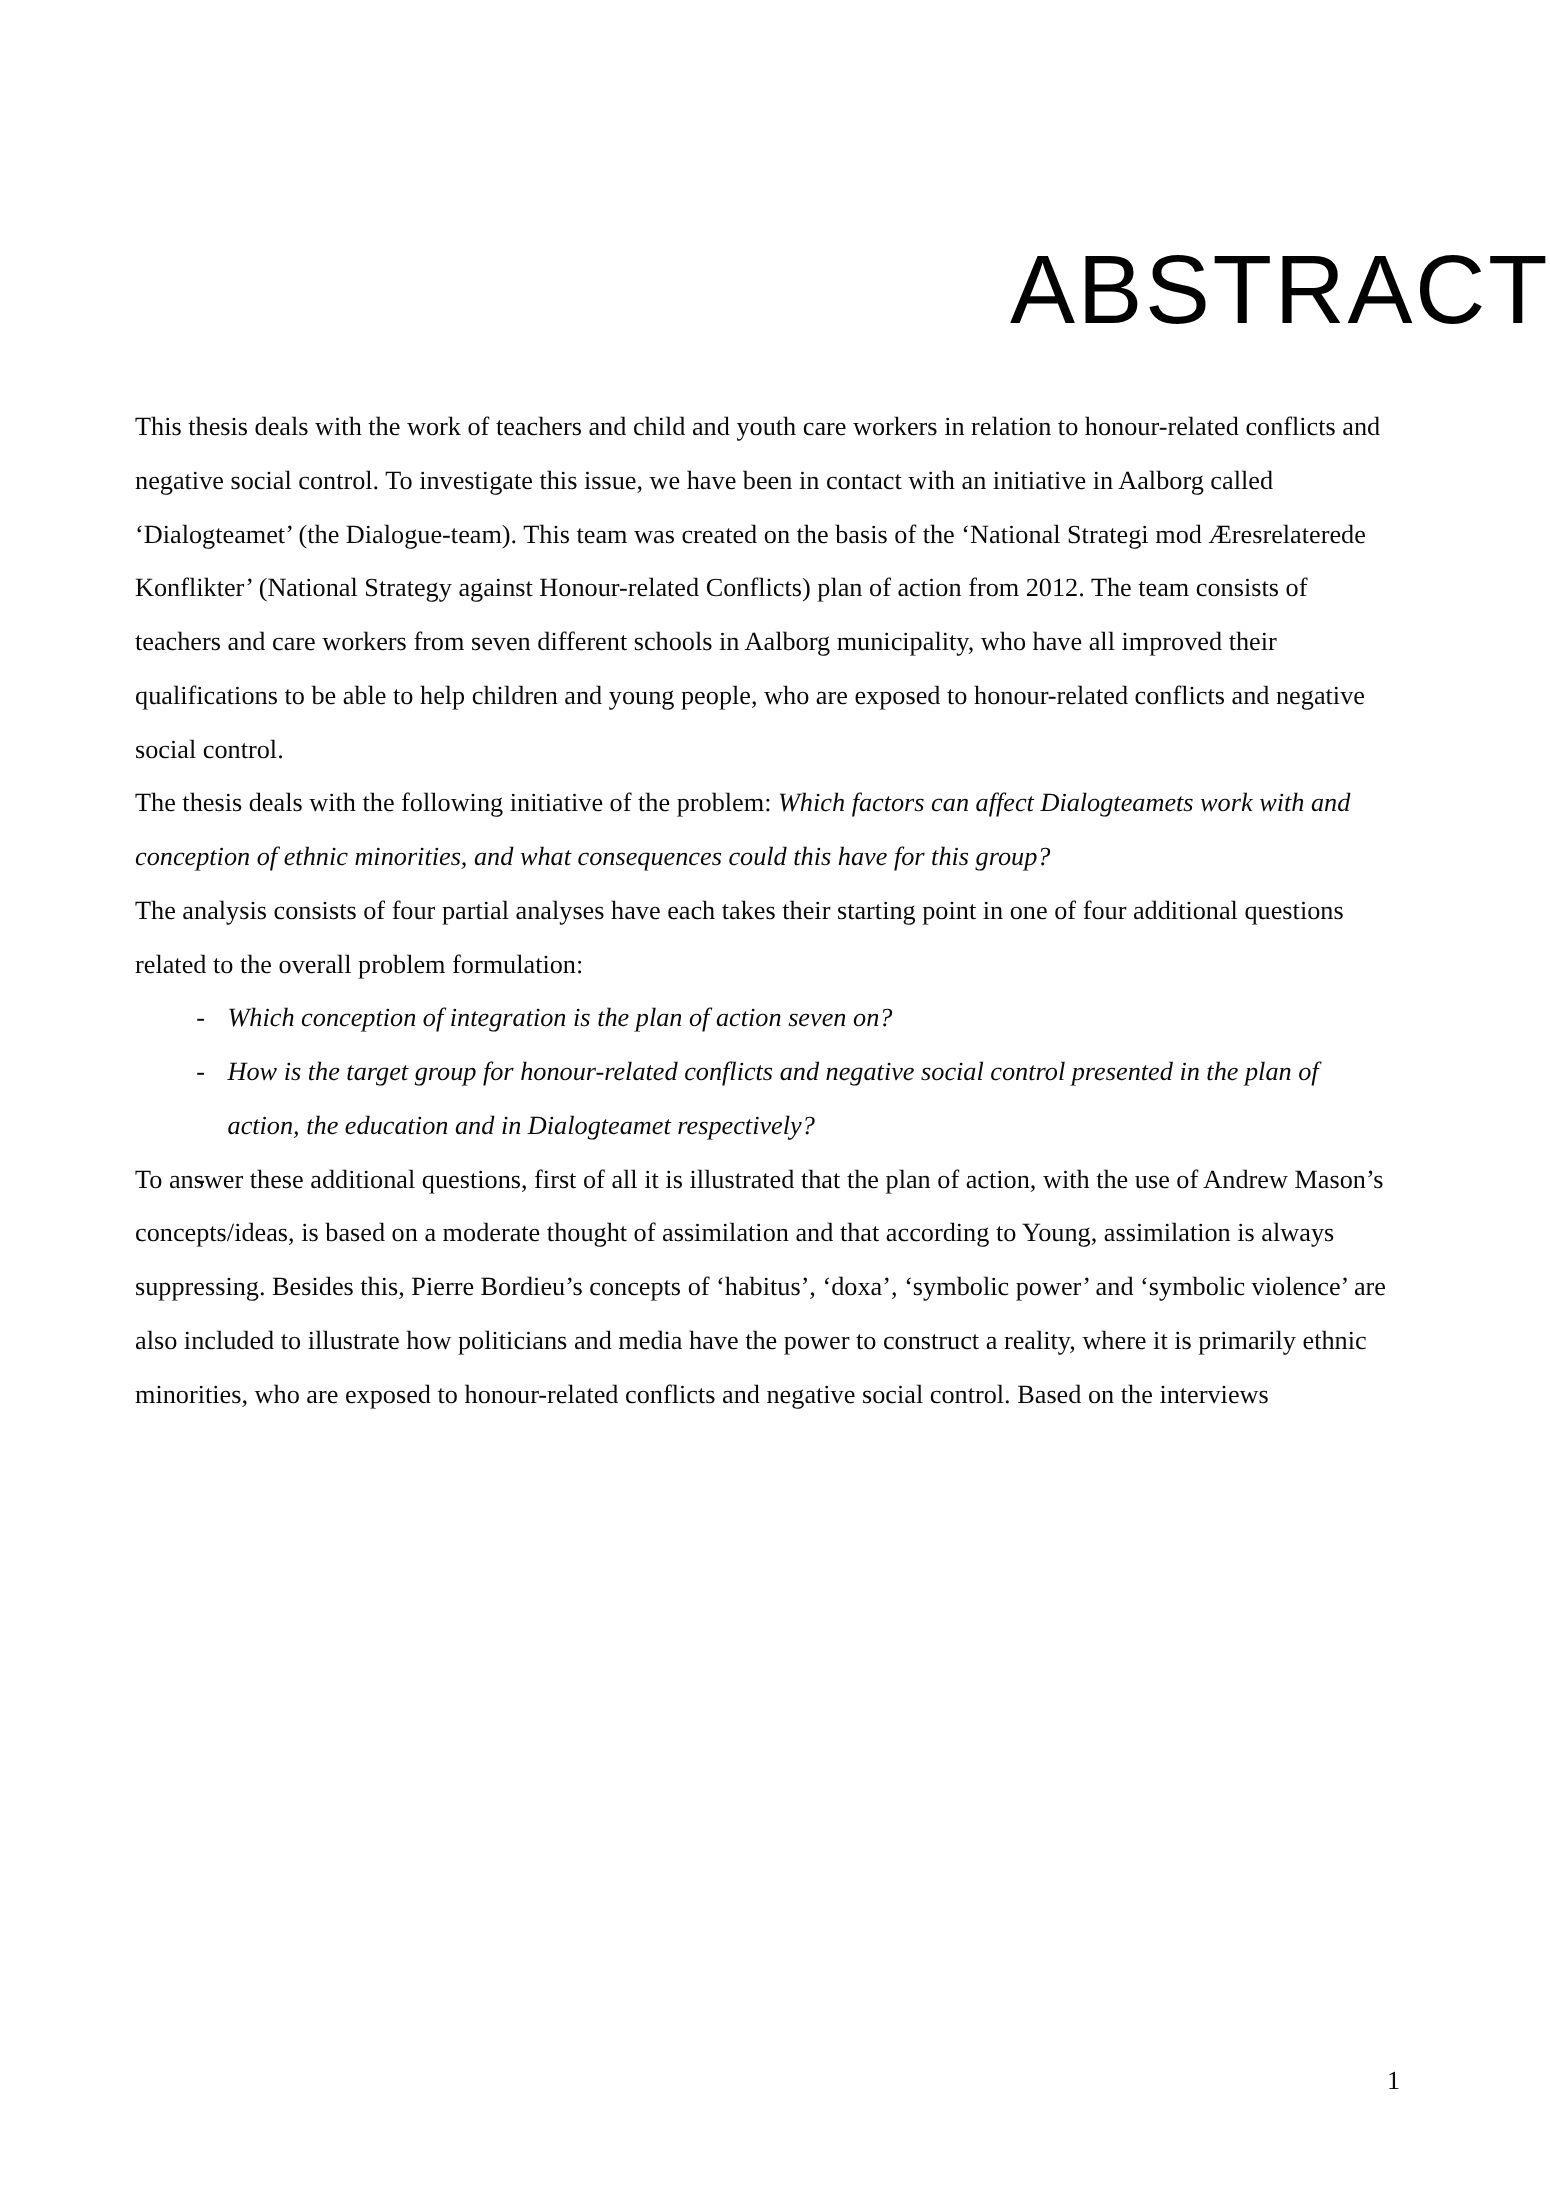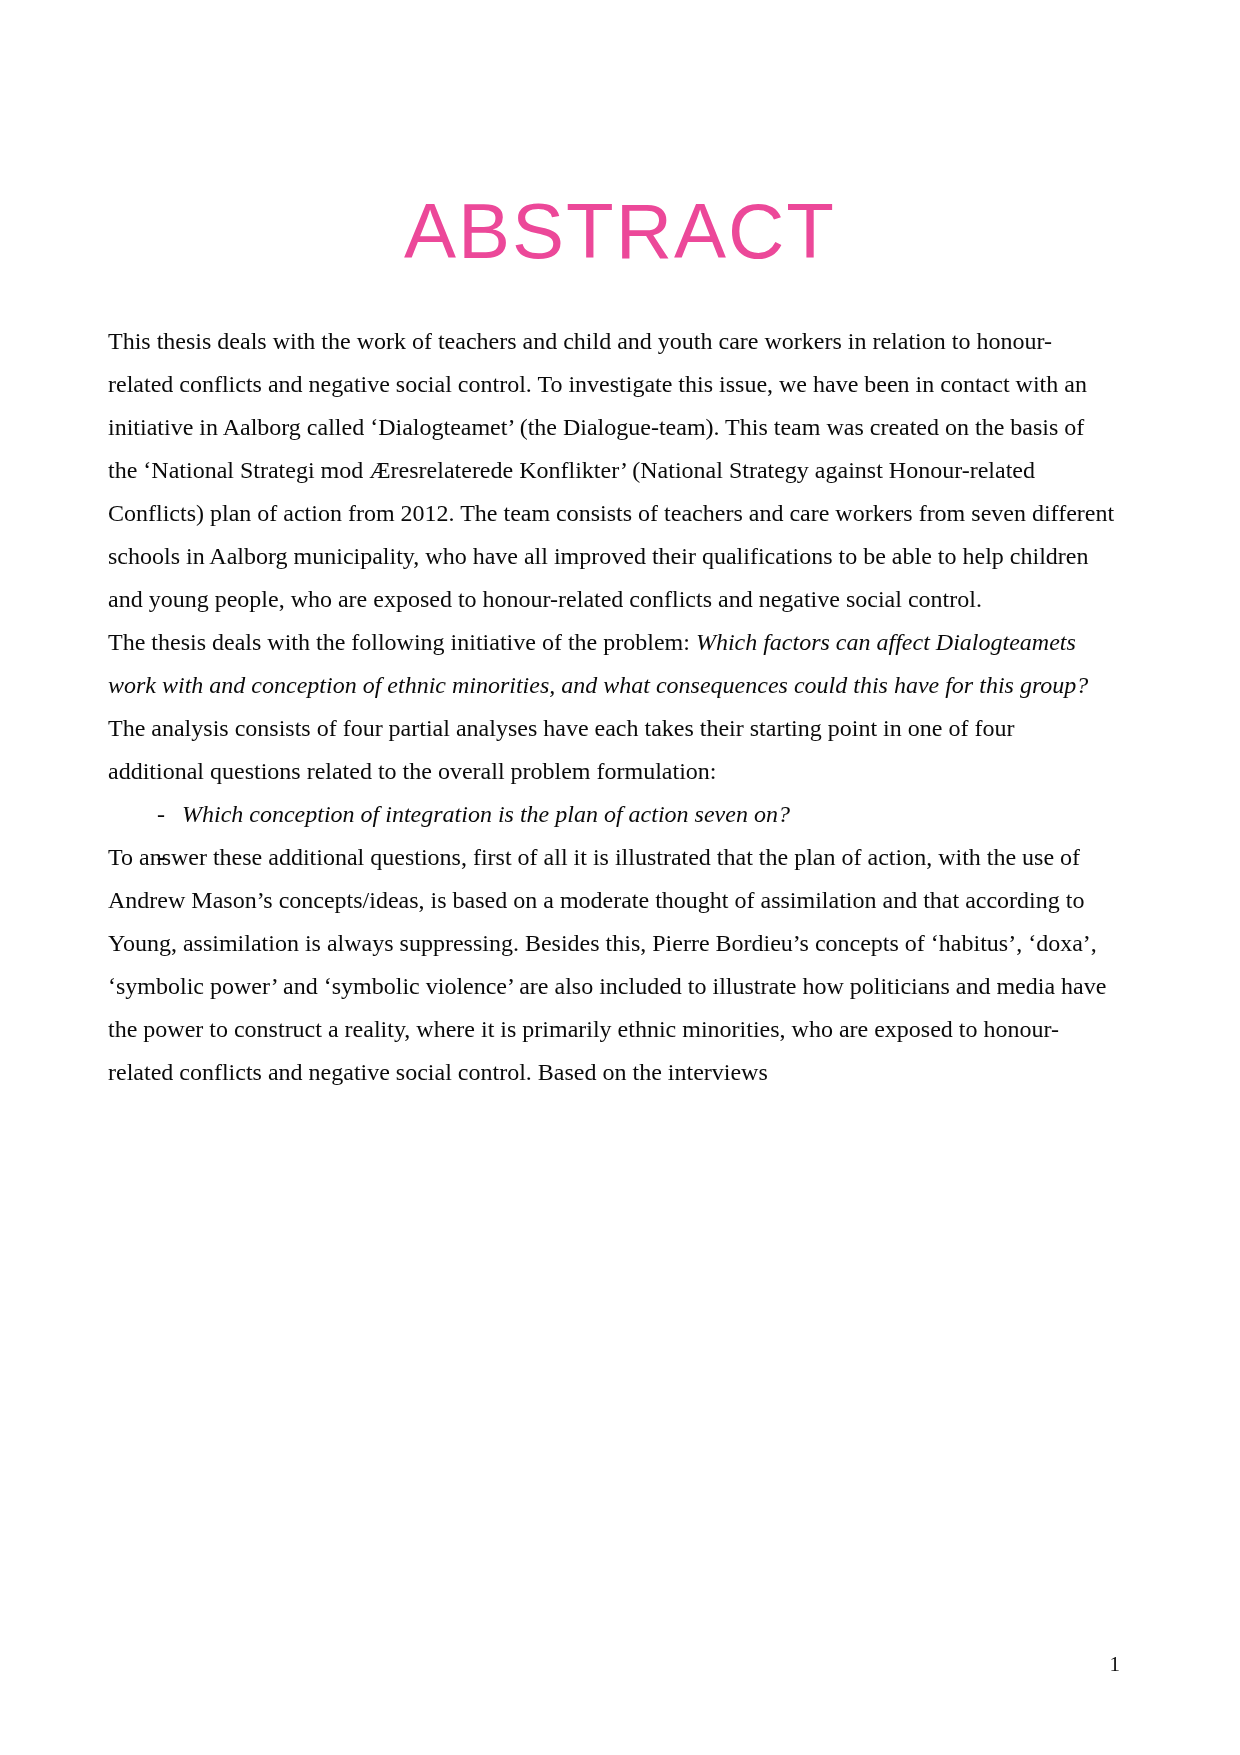--- a/index.html
+++ b/index.html
@@ -15,34 +15,34 @@
   .page {
     position: absolute;
     inset: 0;
     background: #ffffff;
   }
   .doc-title {
     position: absolute;
     top: 192px;
     left: 0;
     width: 100%;
-    text-align: center;
+    text-align: right;
     font-family: "Liberation Sans", sans-serif;
     font-weight: 300;
     font-size: 78px;
     line-height: 1;
     letter-spacing: 2px;
-    color: #ec4899;
+    color: #000000;
   }
   .body-text {
     position: absolute;
     left: 108px;
     top: 320px;
     width: 1007px;
-    font-size: 24px;
+    font-size: 21px;
     line-height: 43px;
     text-align: left;
   }
   .para { margin: 0; }
   .italic { font-style: italic; }
   .q-list { margin: 0; }
   .list-item {
     position: relative;
     padding-left: 74px;
     font-style: italic;
@@ -78,20 +78,21 @@
 
     <p class="para">The analysis consists of four partial analyses have each takes their starting point in one of four additional questions related to the overall problem formulation:</p>
 
     <div class="q-list">
       <div class="list-item">
         <span class="marker">-</span>
         <span>Which conception of integration is the plan of action seven on?</span>
       </div>
       <div class="list-item">
         <span class="marker">-</span>
+        <span>How is the target group for honour-related conflicts and negative social control presented in the plan of action, the education and in Dialogteamet respectively?</span>
       </div>
       <div class="list-item">
         <span class="marker">-</span>
       </div>
       <div class="list-item">
         <span class="marker">-</span>
       </div>
     </div>
 
     <p class="para">To answer these additional questions, first of all it is illustrated that the plan of action, with the use of Andrew Mason’s concepts/ideas, is based on a moderate thought of assimilation and that according to Young, assimilation is always suppressing. Besides this, Pierre Bordieu’s concepts of ‘habitus’, ‘doxa’, ‘symbolic power’ and ‘symbolic violence’ are also included to illustrate how politicians and media have the power to construct a reality, where it is primarily ethnic minorities, who are exposed to honour-related conflicts and negative social control. Based on the interviews</p>

